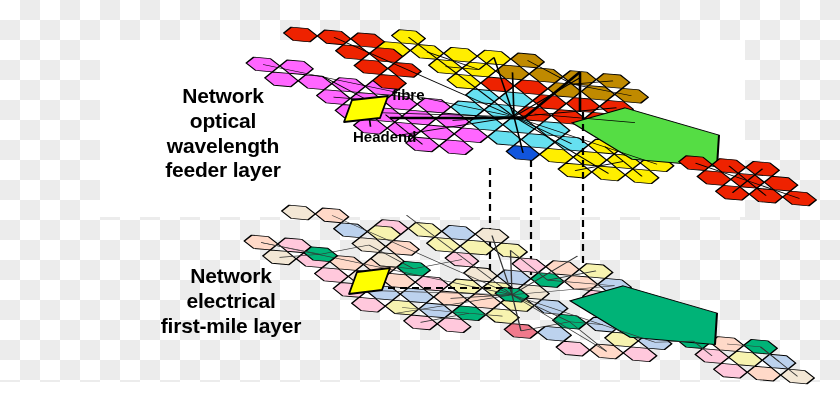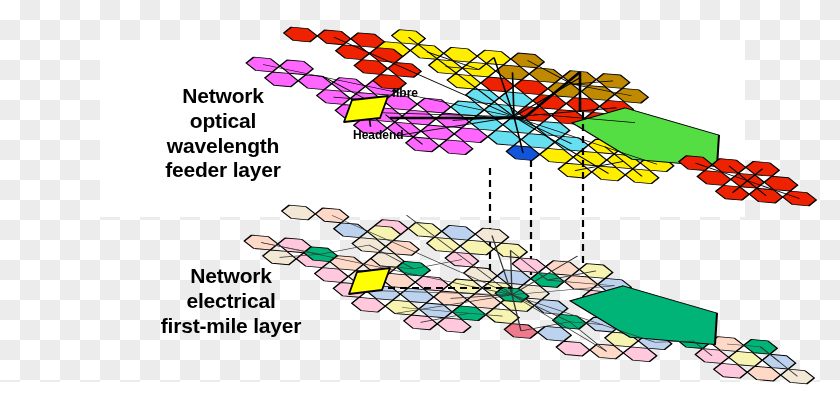--- a/index.html
+++ b/index.html
@@ -30,21 +30,21 @@
     color:#000000;
     line-height:1.18;
     letter-spacing:-0.2px;
   }
   #label-optical{left:128px;top:84px;width:190px;font-size:21px;}
   #label-electrical{left:136px;top:264px;width:190px;font-size:21px;}
 
   .small-label{
     position:absolute;
     font-weight:bold;
-    font-size:12px;
+    font-size:15px;
     color:#000000;
     white-space:nowrap;
   }
   #label-fibre{left:392px;top:86px;}
   #label-headend{left:320px;top:128px;margin-left:33px;}
 
   svg{display:block;}
   #art{position:absolute;left:0;top:0;}
   .cellstroke{stroke:#000000;stroke-width:1.6;stroke-linejoin:round;}
   .spoke{stroke:#000000;stroke-width:1.5;fill:none;}

